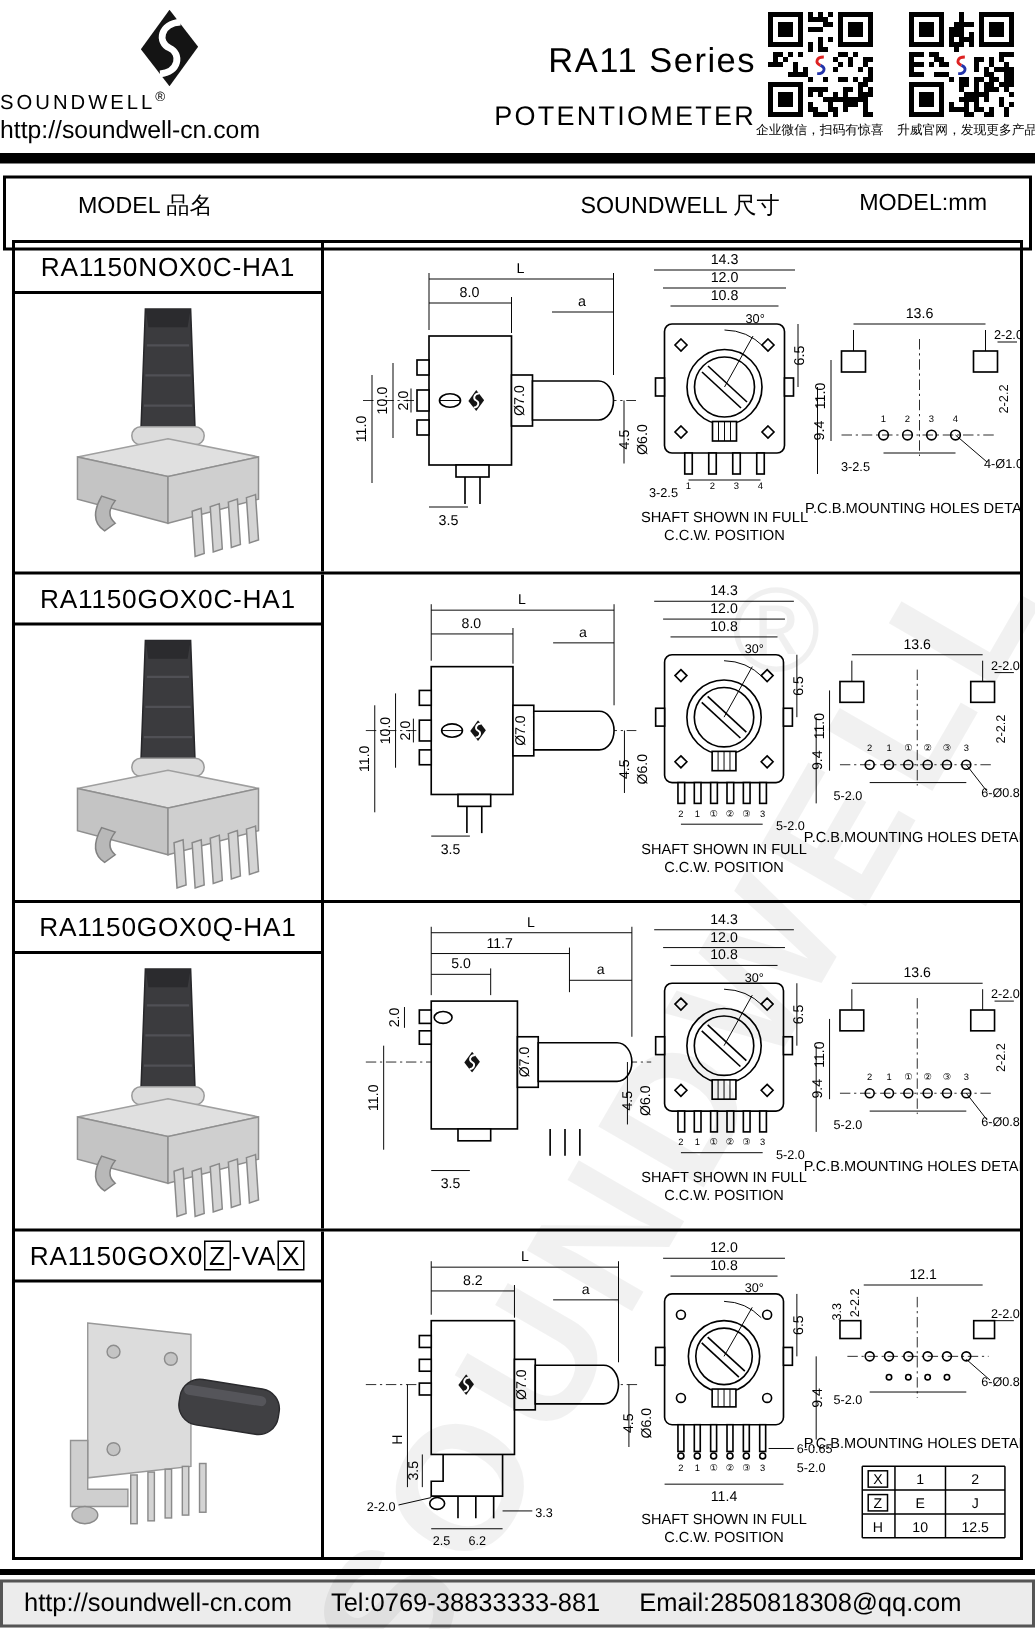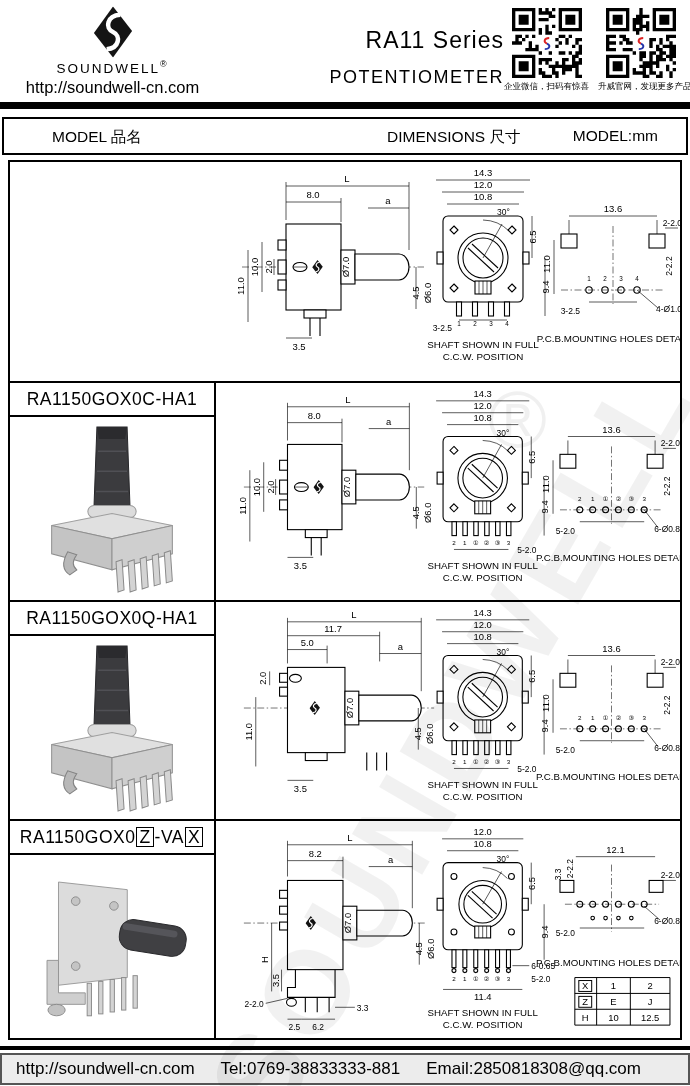--- a/index.html
+++ b/index.html
@@ -2,37 +2,37 @@
 <html><head>
 <meta charset="utf-8">
 <style>
 *{margin:0;padding:0;box-sizing:border-box}
 html,body{width:690px;height:1086px;background:#fff;color:#000;
   font-family:"Liberation Sans","DejaVu Sans",sans-serif;overflow:hidden}
 .page{position:relative;width:690px;height:1086px;background:#fff}
 
 
 header{position:absolute;top:0;left:0;width:690px;height:101px;display:flex}
-.logo-col{width:225px;text-align:center;padding-top:6px}
+.logo-col{width:225px;text-align:left;padding-top:6px}
 .logo{display:block;margin:0 auto}
 .brand{font-size:13.5px;letter-spacing:2px;margin-top:1px}
 .reg{font-size:9px;vertical-align:super}
 .hurl{font-size:16.5px;margin-top:2px}
 .title-col{flex:1;text-align:right;padding-top:27px}
 .series{font-size:23px;letter-spacing:1px}
 .ptype{font-size:18px;letter-spacing:1.5px;margin-top:13px}
 .qr-col{width:186px;display:flex;gap:8px;padding-top:8px}
 .qr-col figure{width:86px;}
 .qr-col svg{width:70px;height:70px;display:block;margin:0 auto}
 .qr-col figcaption{font-size:8.5px;white-space:nowrap;margin-top:3px}
 
 .black-bar{position:absolute;top:102px;left:0;width:690px;height:7px;background:#000}
 
 
-.thead{position:absolute;top:117px;left:2px;width:686px;height:38px;border:2px solid #000}
+.thead{position:absolute;top:117px;left:2px;width:686px;height:50px;border:2px solid #000}
 .thead span{position:absolute;top:8px;font-size:15.5px}
 .th-model{left:48px}
 .th-dims{left:383px}
 .th-unit{right:28px}
 
 
 .mtable{position:absolute;top:160px;left:8px;width:674px;height:880px;border:2px solid #000}
 .trow{position:relative;height:219px}
 .trow + .trow{border-top:2px solid #000}
 .leftcell{position:absolute;left:0;top:0;width:206px;height:100%;border-right:2px solid #000}
@@ -148,27 +148,37 @@
           </svg>
         <figcaption>升威官网，发现更多产品</figcaption>
       </figure>
     </div>
   </header>
 
   <div class="black-bar"></div>
 
   <div class="thead">
     <span class="th-model">MODEL 品名</span>
-    <span class="th-dims">DIMENSIONS 尺寸</span>
+    <span class="th-dims">SOUNDWELL 尺寸</span>
     <span class="th-unit">MODEL:mm</span>
   </div>
 
   <div class="mtable">
 
     <section class="trow">
+      <div class="leftcell">
+        <div class="mbox">
+            <span>RA1150NOX0C-HA1</span>
+          </div>
+        <div class="photo">
+          <svg viewBox="0 0 160 175">
+              <use href="#potv"></use>
+            </svg>
+        </div>
+      </div>
       <div class="drawcell">
         <svg viewBox="0 0 466 219">
           <g>
             <line class="cl" x1="26" y1="105" x2="208" y2="105"></line>
             <rect class="ln" x="70" y="62" width="55" height="86"></rect>
             <rect class="ln" x="62" y="78" width="8" height="10"></rect>
               <rect class="ln" x="62" y="98" width="8" height="14"></rect>
               <rect class="ln" x="62" y="118" width="8" height="10"></rect>
             <ellipse class="ln" cx="84" cy="105" rx="7" ry="4.5"></ellipse>
               <line class="dim" x1="77" y1="105" x2="91" y2="105"></line>

